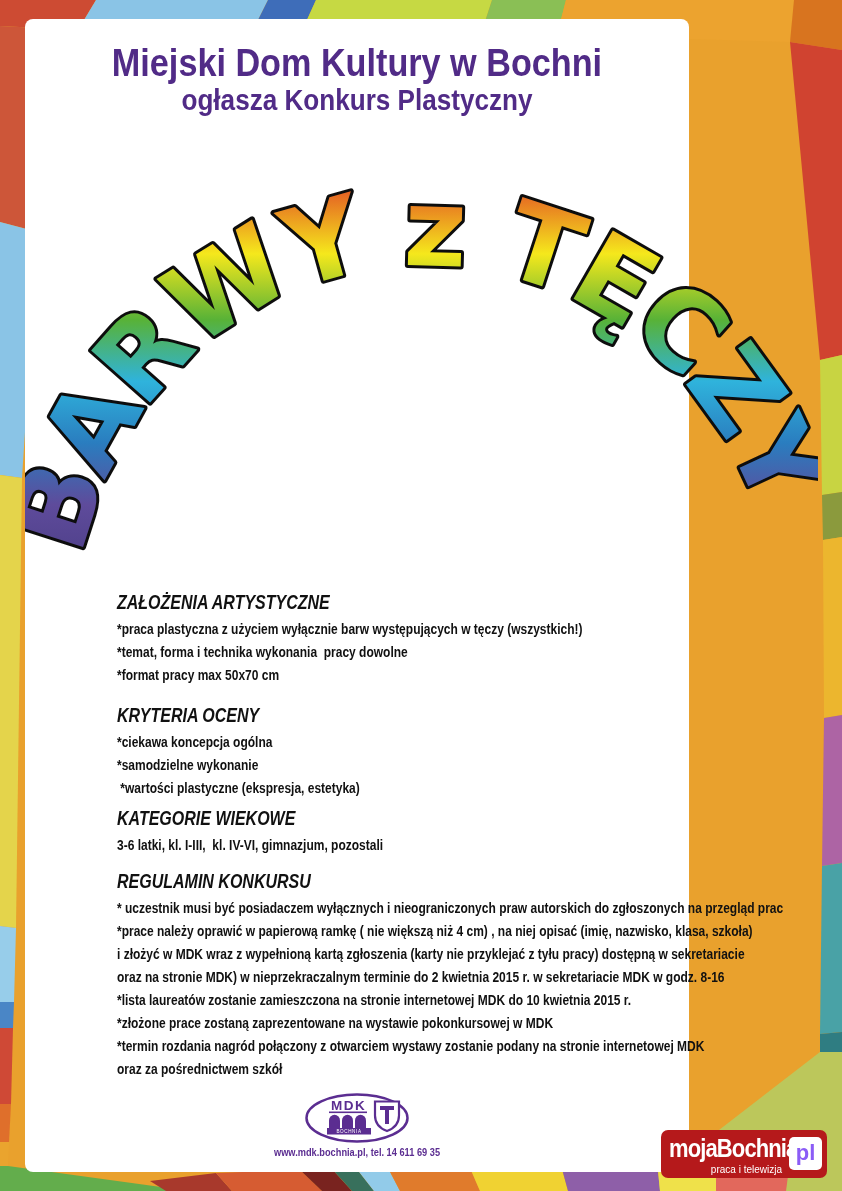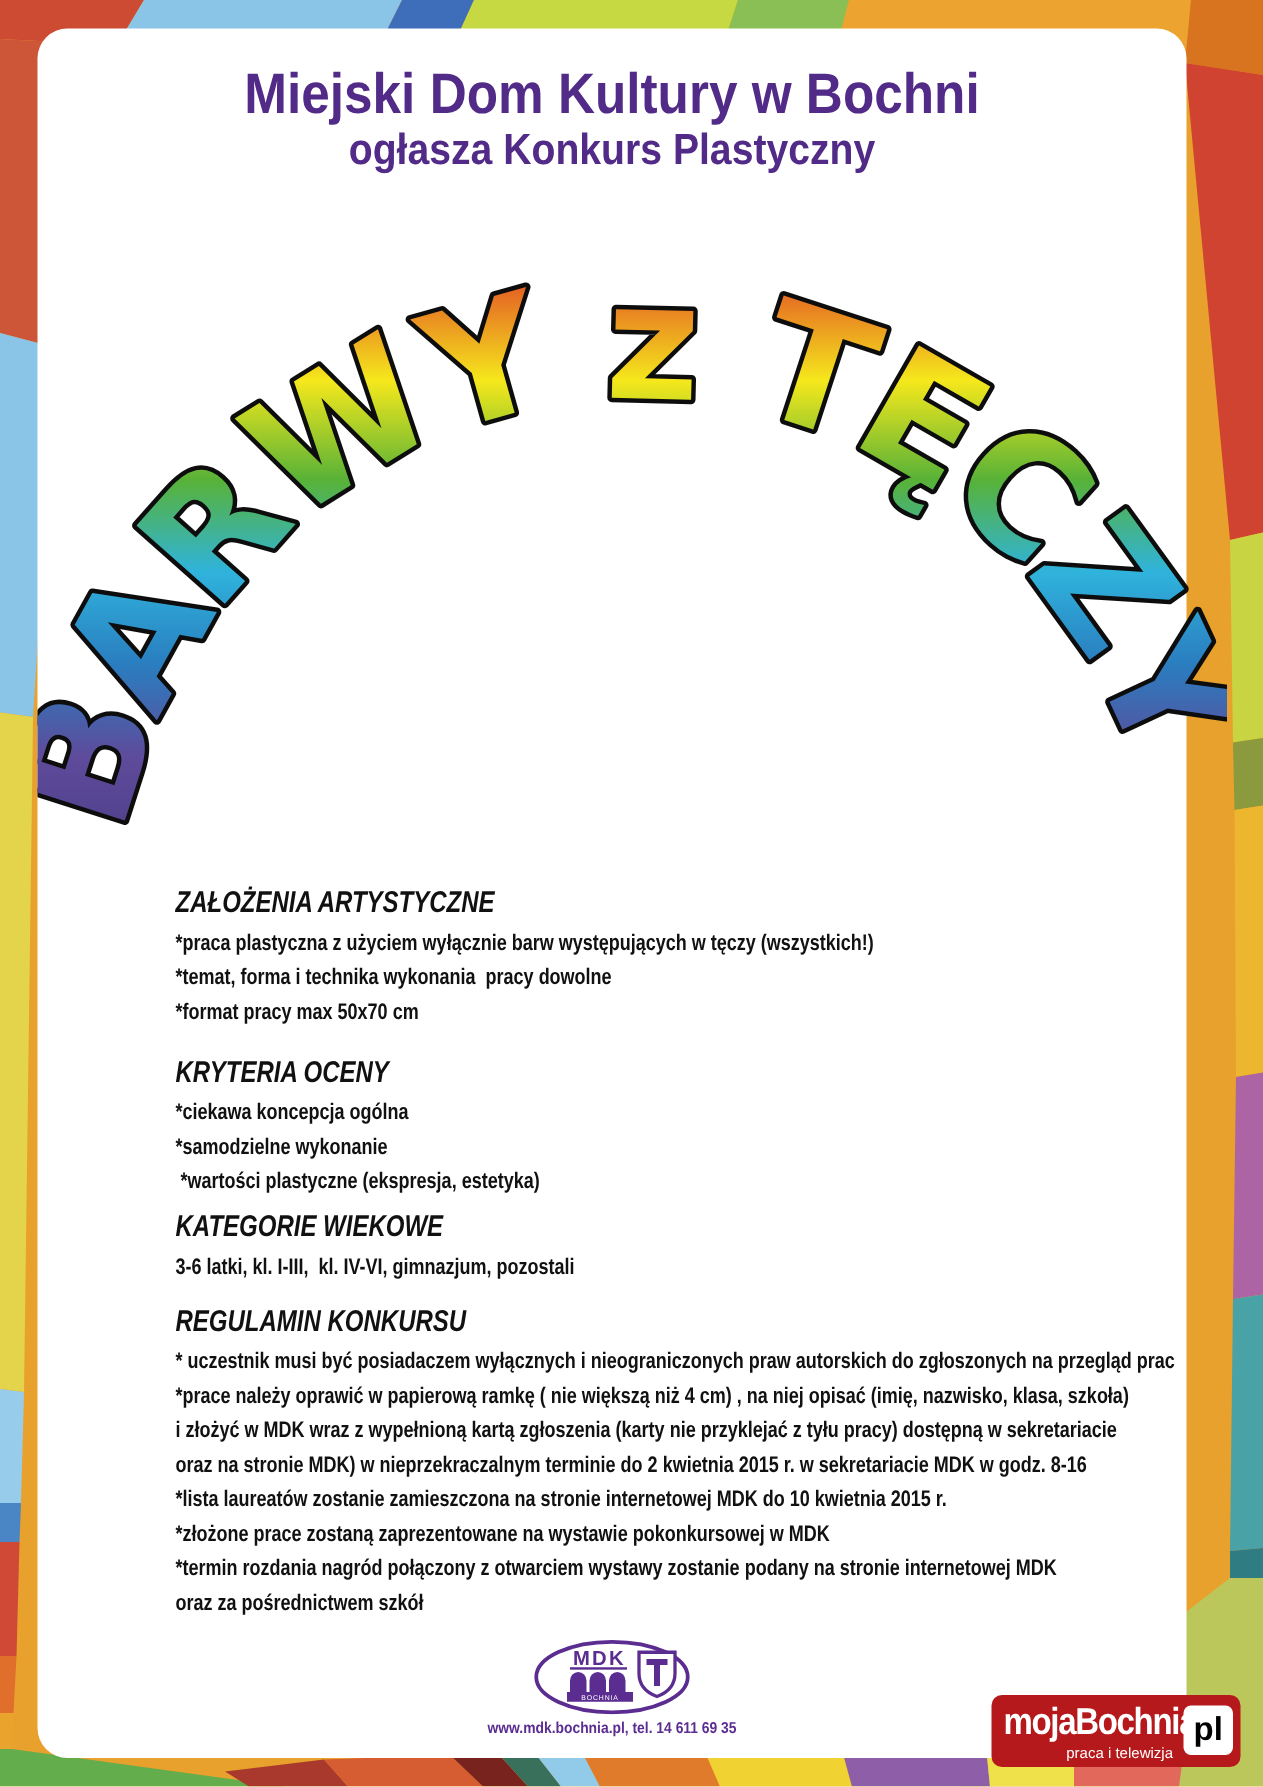--- a/index.html
+++ b/index.html
@@ -2,22 +2,22 @@
 <html><head>
 <meta charset="utf-8">
 <style>
   html,body { margin:0; padding:0; }
   .page {
     position:relative; width:842px; height:1191px; overflow:hidden;
     font-family:"Liberation Sans", sans-serif; background:#e9a12d;
   }
   .bg { position:absolute; left:0; top:0; width:842px; height:1191px; }
   .card {
-    position:absolute; left:25px; top:19px; width:766px; height:1153px;
-    background:#ffffff; border-radius:20px;
+    position:absolute; left:25px; top:19px; width:664px; height:1153px;
+    background:#ffffff; border-radius:8px;
   }
   
   .hdr { position:absolute; top:24px; left:0; width:100%; text-align:center;
          transform:scaleX(.9); transform-origin:50% 0; }
   .title { margin:0; font-size:38px; line-height:40px; font-weight:bold; color:#512b87; }
   .subtitle { margin:2px 0 0 0; font-size:29px; line-height:31px; font-weight:bold; color:#512b87; }
   
   .arch { position:absolute; left:0; top:116px; width:793px; height:440px; }
   .arch text {
     font-family:"DejaVu Sans", sans-serif; font-weight:bold; font-size:108px;
@@ -35,21 +35,21 @@
   .contact { position:absolute; top:1127px; left:0; width:100%; text-align:center;
              font-size:10.5px; font-weight:bold; color:#5b2d91;
              transform:scaleX(.88); transform-origin:50% 0; }
   
   .badge { position:absolute; right:15px; bottom:13px; width:166px; height:48px;
            background:#b5191b; border-radius:7px; z-index:5; }
   .badge-name { position:absolute; left:8px; top:4px; font-size:25px; font-weight:bold;
                 color:#fff; letter-spacing:-1px; transform:scaleX(.88);
                 transform-origin:0 50%; white-space:nowrap; }
   .badge-pl { position:absolute; right:5px; top:7px; width:33px; height:33px;
-              background:#fff; border-radius:5px; color:#000000; font-size:22px;
+              background:#fff; border-radius:5px; color:#8b5cf6; font-size:22px;
               font-weight:bold; text-align:center; line-height:32px; }
   .badge-tag { position:absolute; right:45px; bottom:3px; font-size:10px; color:#fff; }
 </style>
 </head>
 <body>
 
 <div class="page">
 
   <svg class="bg" viewBox="0 0 842 1191" preserveAspectRatio="none">
     <rect x="0" y="0" width="842" height="1191" fill="#e9a12d"></rect>

